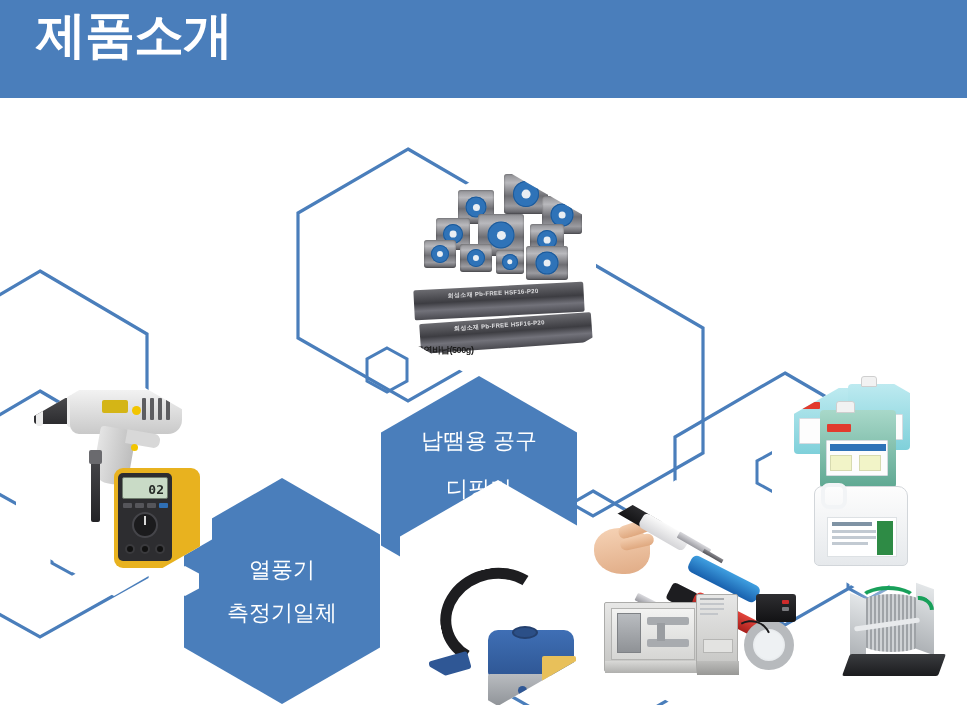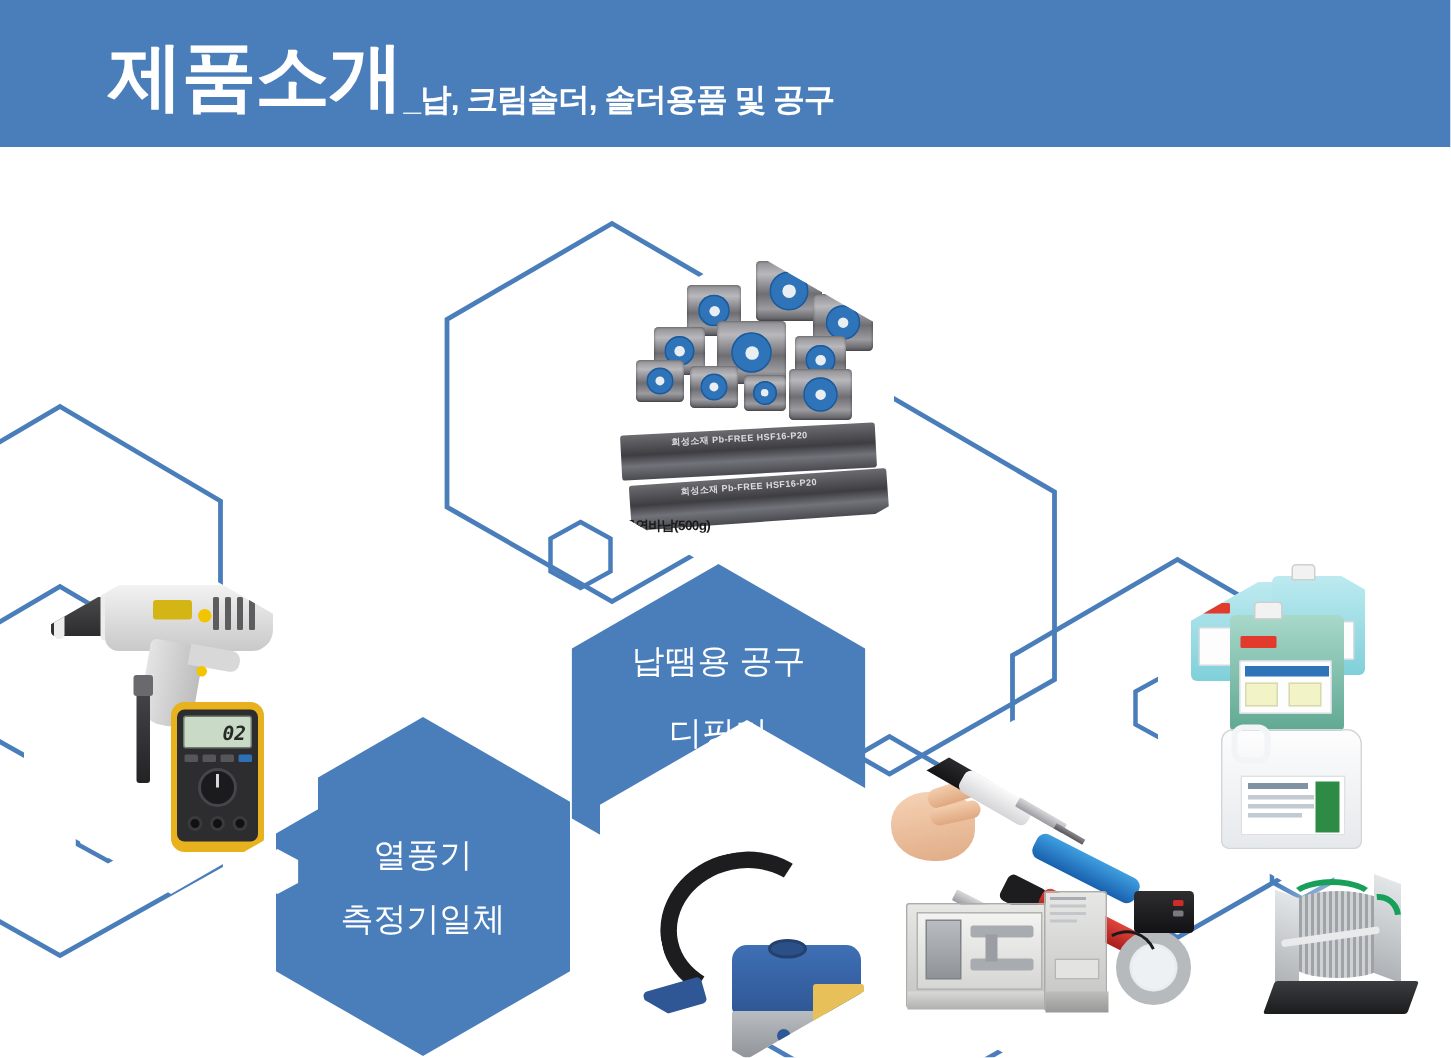--- a/index.html
+++ b/index.html
@@ -8,22 +8,22 @@
     width:967px; height:705px; position:relative; overflow:hidden;
     font-family:"Liberation Sans","DejaVu Sans",sans-serif;
     background:#ffffff;
   }
   
   #header-band{
     position:absolute; left:0; top:0; width:967px; height:98px;
     background:#4a7ebb;
   }
   #title-wrap{
-    position:absolute; left:36px; top:20px;
-    display:flex; align-items:flex-end; white-space:nowrap;margin-left:36px;
+    position:absolute; left:36px; top:4px;
+    display:flex; align-items:center; white-space:nowrap;
   }
   #page-title{
     color:#ffffff; font-size:50px; font-weight:bold; letter-spacing:-1px;
     line-height:62px;
   }
   #page-subtitle{
     color:#ffffff; font-size:21px; font-weight:bold; letter-spacing:-0.6px;
     margin-left:1px; position:relative; top:-2px;
   }
   #left-edge-strip{
@@ -164,21 +164,20 @@
   .disp .base{ position:absolute; background:linear-gradient(180deg,#3a3c3f,#1b1c1e); border-radius:2px; }
 
   .softglow{ position:absolute; border-radius:50%; background:radial-gradient(circle,rgba(255,255,255,.85),rgba(255,255,255,0) 70%); }
 </style>
 </head>
 <body>
 
 <div id="header-band">
   <div id="title-wrap">
     <div id="page-title">제품소개</div>
-    <div id="page-subtitle">_납, 크림솔더, 솔더용품 및 공구</div>
   </div>
 </div>
 <div id="left-edge-strip"></div>
 
 <div id="stage">
 
   <div class="hexoutline" style="left:-70px; top:170px;">
     <svg width="220" height="252" viewBox="0 0 220 252">
       <polygon points="110,3 217,66 217,189 110,249 3,189 3,66" fill="none" stroke="#4a7ebb" stroke-width="3.2"></polygon>
     </svg>
@@ -328,21 +327,21 @@
           <div class="hg-dot" style="left:98px; top:30px; width:9px; height:9px;"></div>
           <div class="hg-grip" style="left:62px; top:52px; width:36px; height:56px;"></div>
           <div class="obj" style="left:92px; top:56px; width:34px; height:14px; background:#d8d8d8; border-radius:0 6px 6px 0; transform:rotate(10deg);"></div>
           <div class="hg-dot" style="left:97px; top:68px; width:7px; height:7px;"></div>
         </div>
 
 
         <div class="probe" style="left:75px; top:80px; width:9px; height:72px;"></div>
         <div class="obj" style="left:73px; top:80px; width:13px; height:14px; background:#6a6a6e; border-radius:2px;"></div>
 
-        <div class="dmm" style="left:98px; top:98px; width:62px; height:100px;font-style:italic;">
+        <div class="dmm" style="left:98px; top:98px; width:86px; height:100px;">
           <div class="face" style="left:4px; top:5px; width:54px; height:88px;"></div>
           <div class="scr" style="left:8px; top:9px; width:46px; height:22px;">
             <span class="val" style="font-size:13px; line-height:21px;">02</span>
           </div>
           <div class="rowbtn" style="left:9px;  top:35px; width:9px; height:5px;"></div>
           <div class="rowbtn" style="left:21px; top:35px; width:9px; height:5px;"></div>
           <div class="rowbtn" style="left:33px; top:35px; width:9px; height:5px;"></div>
           <div class="rowbtn" style="left:45px; top:35px; width:9px; height:5px; background:#2f6fb5;"></div>
           <div class="dial" style="left:18px; top:44px; width:26px; height:26px;"></div>
           <div class="jack" style="left:11px; top:76px; width:10px; height:10px;"></div>

